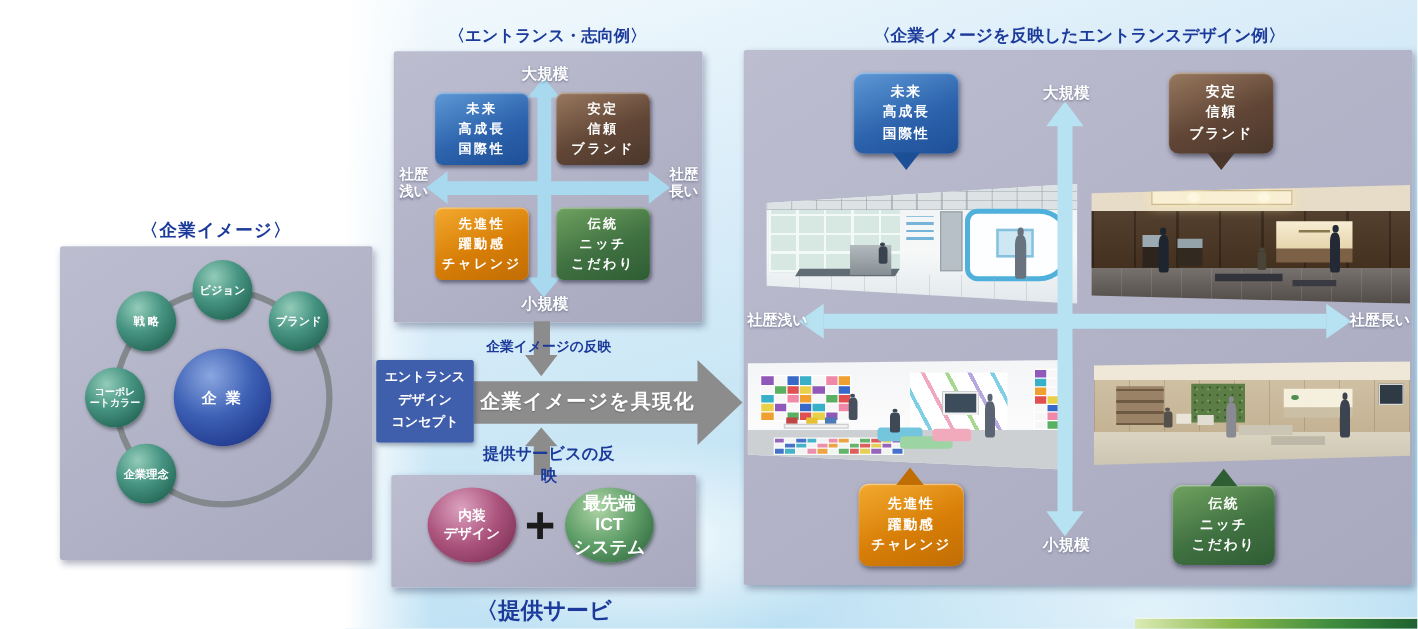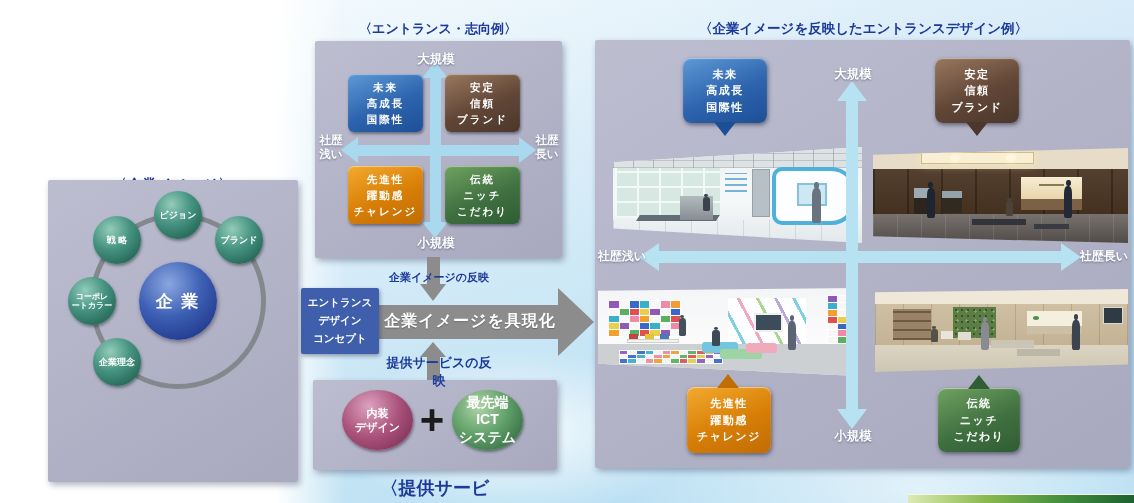--- a/index.html
+++ b/index.html
@@ -24,25 +24,25 @@
     background:linear-gradient(90deg,#dcebb4 0%,#8ab84e 35%,#3f8c3e 70%,#1e6030 100%);
     border-top:1px solid #f2f7ee; }
 
   
   .panel { background:linear-gradient(148deg,#bcbdcf 0%,#b3b4c8 45%,#a8a9be 100%);
     box-shadow:2px 3px 6px rgba(35,40,75,.35); border-radius:2px; }
   .fig-title { color:#1c3a9a; font-weight:bold; }
 
   
   #left-title { left:48px; top:176px; width:250px; font-size:14px; letter-spacing:1px; }
-  #left-panel { left:48px; top:180px; width:250px; height:302px; }
+  #left-panel { left:48px; top:197px; width:250px; height:251px; }
   #ring { position:absolute; left:42px; top:33px; width:176px; height:176px;
     border:5px solid #83888d; border-radius:50%; }
   .sphere { position:absolute; border-radius:50%; color:#fff; font-weight:bold; }
-  #center-sphere { left:91px; top:82px; width:78px; height:78px; font-size:17px; letter-spacing:2px;
+  #center-sphere { left:91px; top:82px; width:78px; height:78px; font-size:12px; letter-spacing:2px;
     background:radial-gradient(circle at 38% 28%, #8aa6e0 0%, #3c5fb4 45%, #20378b 85%);
     box-shadow:1px 2px 4px rgba(0,0,30,.4); }
   .sat { width:48px; height:48px; font-size:9px; line-height:1.15; letter-spacing:0;
     background:radial-gradient(circle at 36% 28%, #93ccb9 0%, #479482 42%, #226353 85%);
     box-shadow:1px 2px 3px rgba(0,20,15,.4); }
   #sat-0{left:106px;top:11px;} #sat-1{left:167px;top:36px;} #sat-2{left:192px;top:97px;}
   #sat-3{left:167px;top:158px;} #sat-4{left:106px;top:183px;} #sat-5{left:45px;top:158px;}
   #sat-6{left:20px;top:97px;font-size:8px;} #sat-7{left:45px;top:36px;}
 
   

